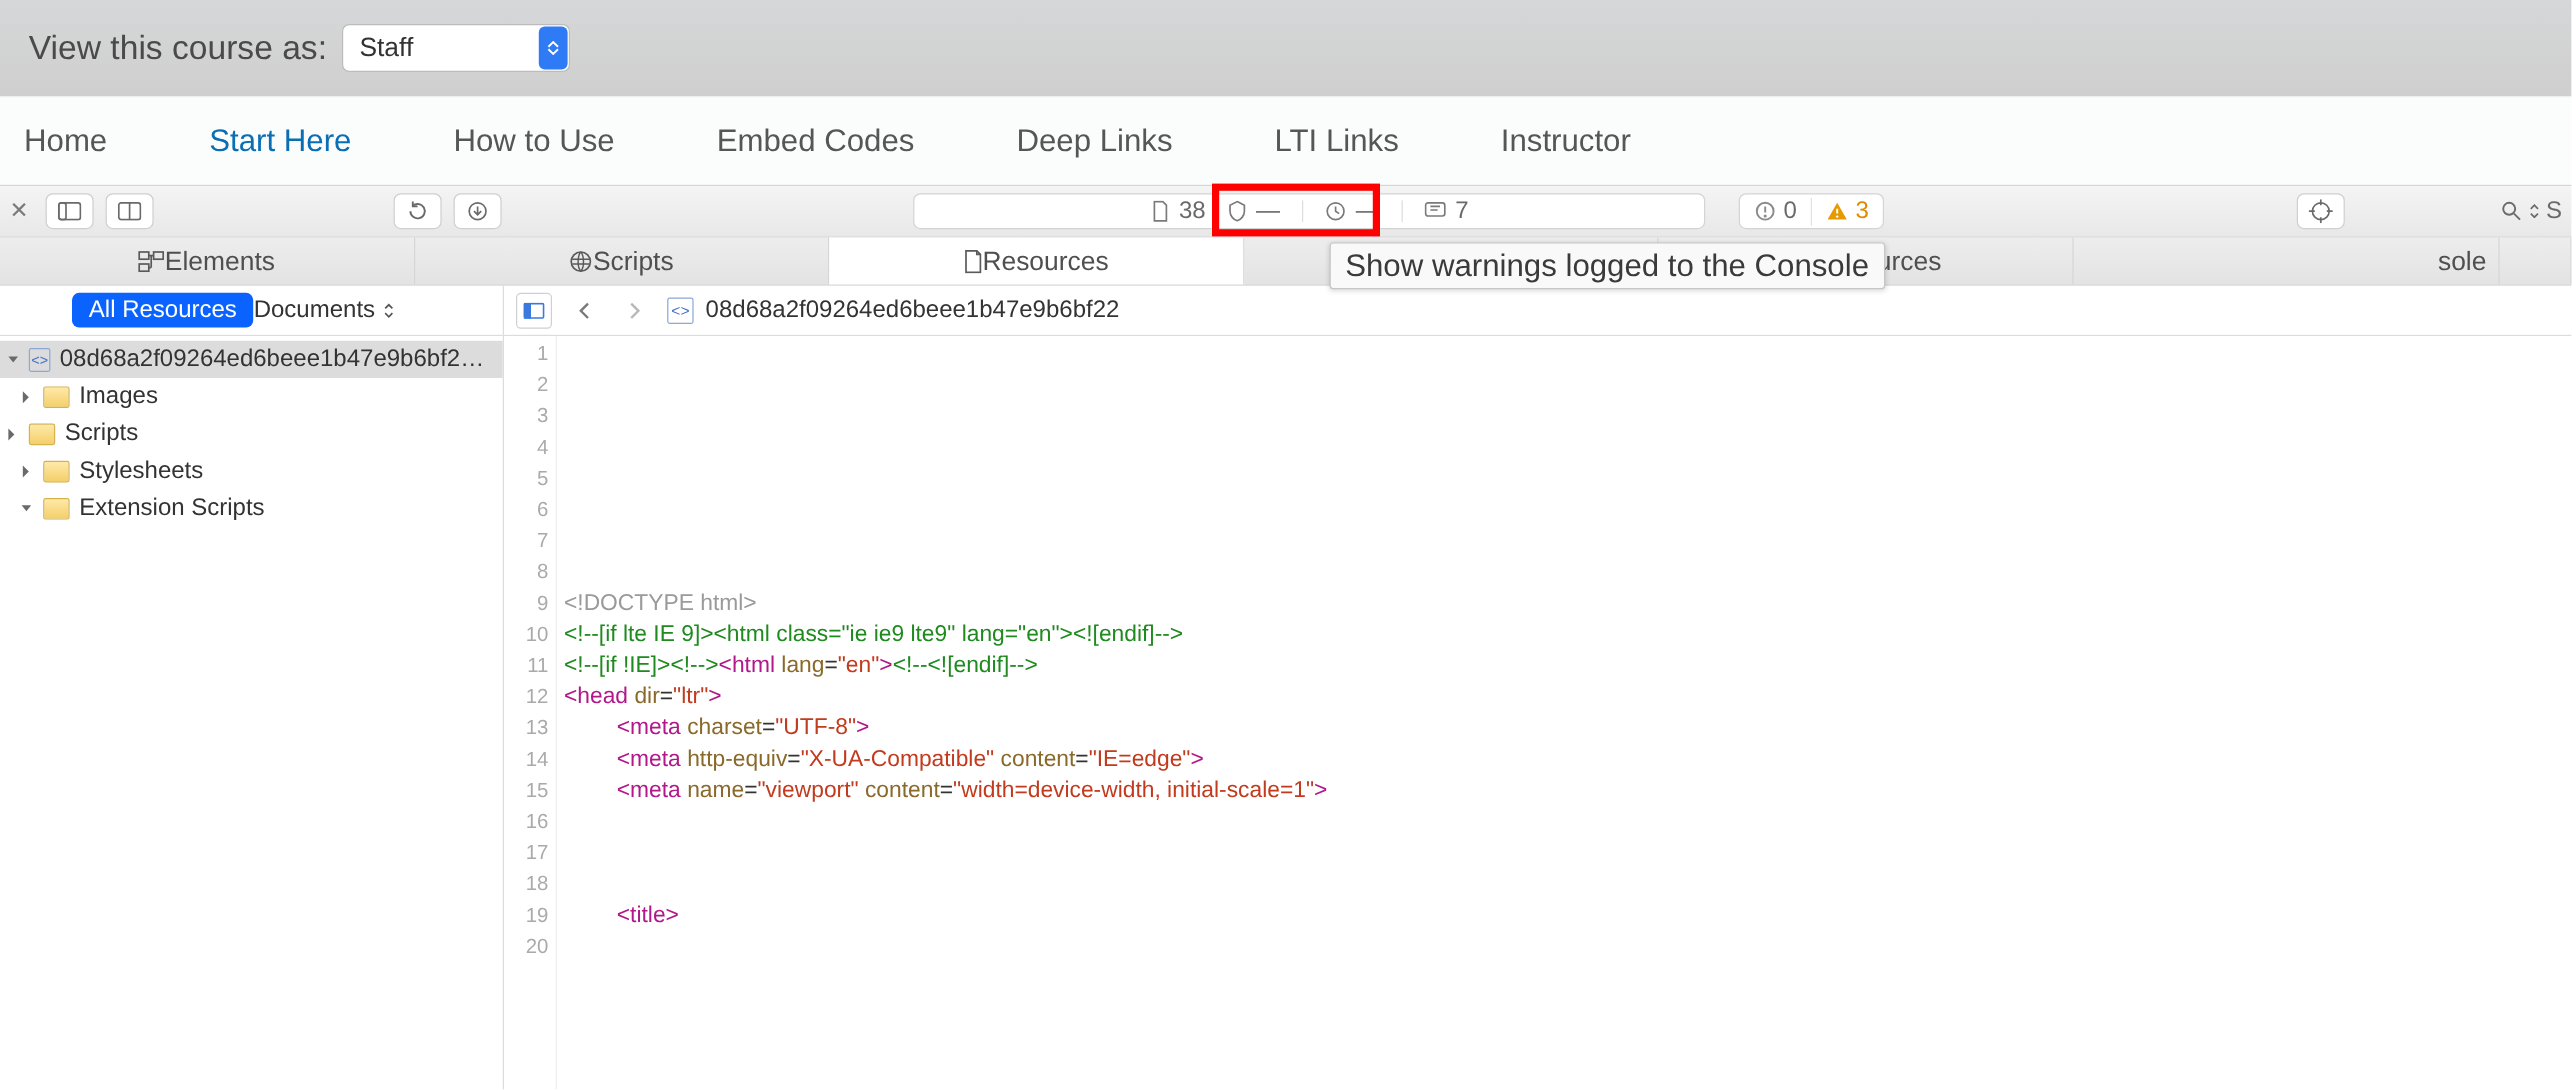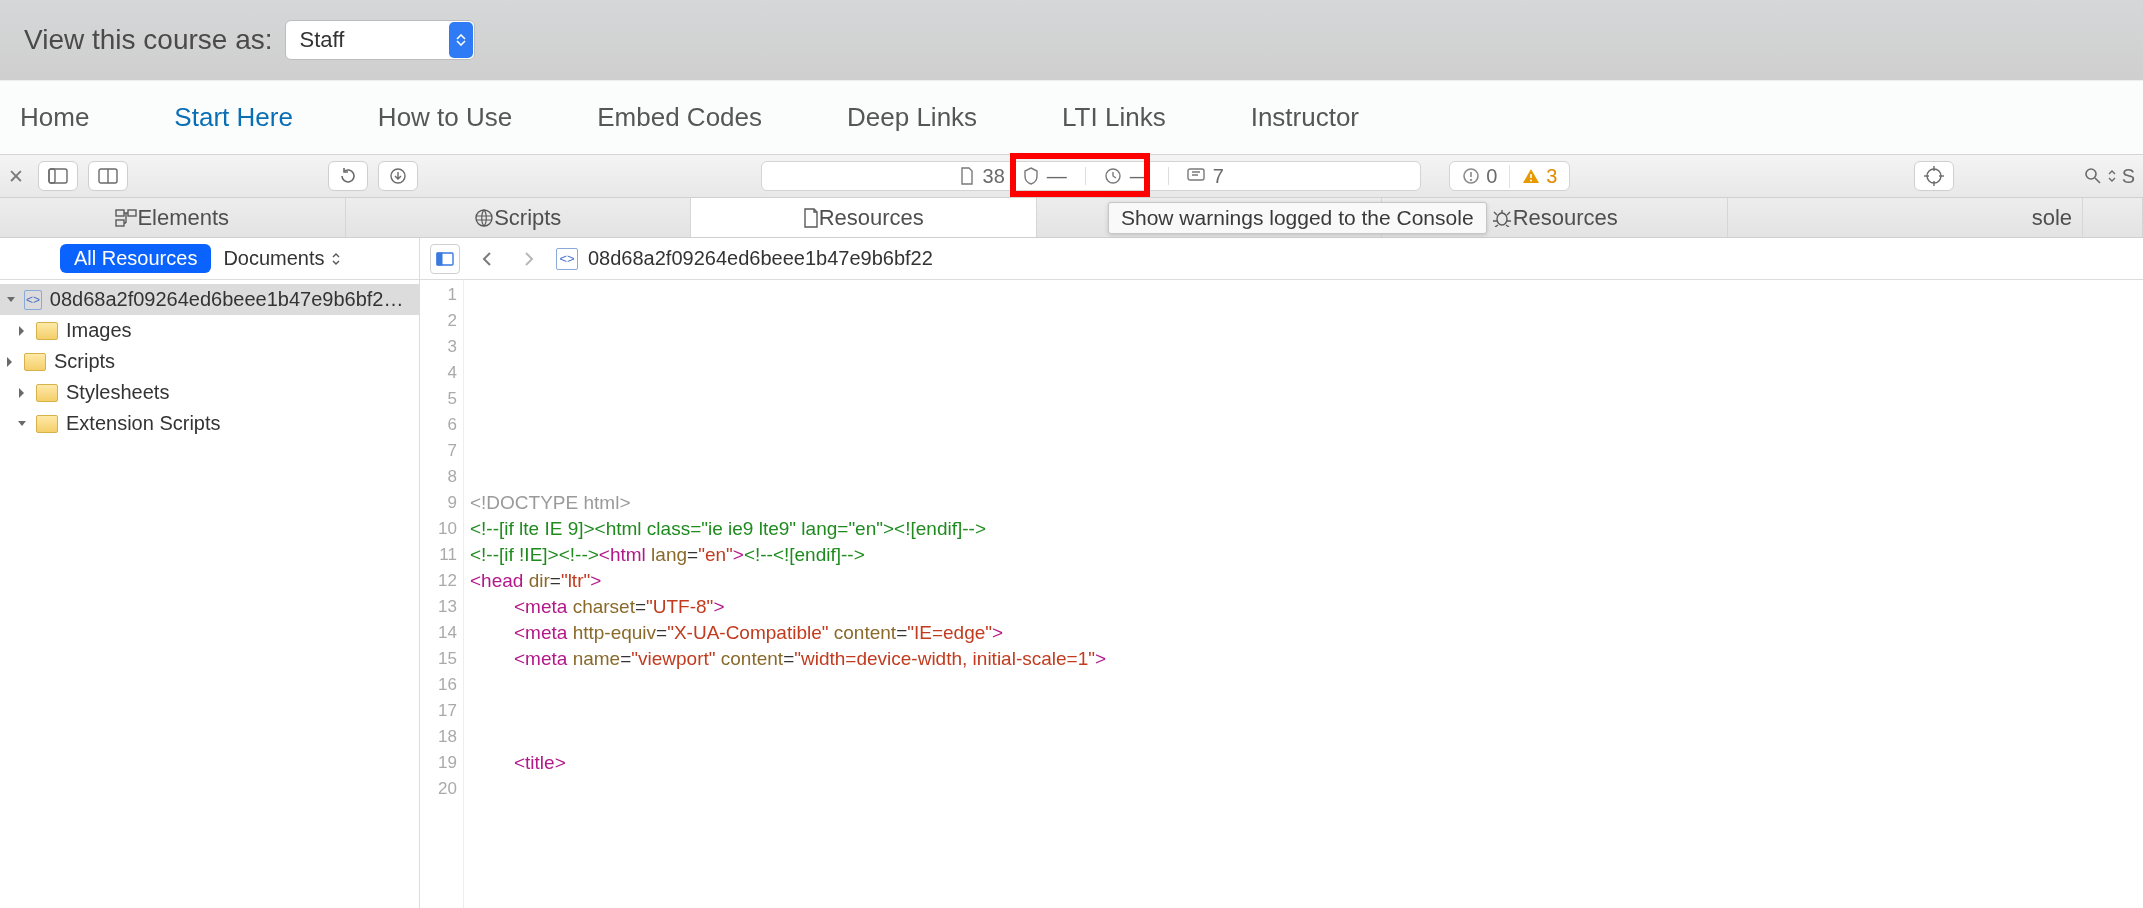--- a/index.html
+++ b/index.html
@@ -37,27 +37,27 @@
 .red-highlight { position: absolute; border: 6px solid #ff0000; pointer-events: none; }
 
 .tb-spacer { flex: 0 0 220px; display: flex; align-items: center; gap: 20px; }
 .search-mini { display: flex; align-items: center; gap: 6px; color: #6a6a6a; font-size: 20px; padding-left: 110px;}
 
 
 .inspector-tabs { height: 40px; background: linear-gradient(#ededed,#e3e3e3); border-bottom: 1px solid #cfcfcf; display: flex; position: relative; }
 .insp-tab { flex: 1; display: flex; align-items: center; justify-content: center; gap: 0; color: #4f4f4f; font-size: 22px; border-right: 1px solid #d6d6d6; cursor: pointer; min-width: 0; }
 .insp-tab.selected { background: #fff; }
 .insp-tab svg { stroke: #5a5a5a; fill: none; }
-.tooltip { position: absolute; top: 4px; background: #f9f9f9; border: 1px solid #c6c6c6; padding: 3px 12px; font-size: 21px; color: #3a3a3a; box-shadow: 0 1px 4px rgba(0,0,0,0.15); z-index: 50; border-radius: 3px;}
+.tooltip { position: absolute; top: 4px; background: #f9f9f9; border: 1px solid #c6c6c6; padding: 3px 12px; font-size: 26px; color: #3a3a3a; box-shadow: 0 1px 4px rgba(0,0,0,0.15); z-index: 50; border-radius: 3px;}
 
 
 .sub-row { display: flex; height: 42px; border-bottom: 1px solid #dcdcdc; }
 
 
-.sidebar-filterbar { width: 420px; border-right: 1px solid #dcdcdc; display: flex; align-items: center; gap: 12px; padding-left: 60px; }
+.sidebar-filterbar { width: 420px; border-right: 1px solid #dcdcdc; display: flex; align-items: center; padding-left: 60px; }
 .pill { background: #0a62ff; color: #fff; border-radius: 6px; padding: 3px 14px; font-size: 20px; }
 .dropdown-label { font-size: 20px; color: #333; display: flex; align-items: center; gap: 6px; cursor: pointer;}
 
 
 .editor-topbar { flex: 1; display: flex; align-items: center; gap: 12px; padding-left: 10px; }
 .et-btn { width: 30px; height: 30px; display: flex; align-items: center; justify-content: center; border: 1px solid #d0d0d0; border-radius: 4px; cursor: pointer; }
 .et-btn.noborder { border: none; }
 .et-crumb { display: flex; align-items: center; gap: 10px; font-size: 20px; color: #333; }
 .crumb-icon { width: 22px; height: 22px; border: 1px solid #8aa8d8; color: #4a72c8; display: flex; align-items: center; justify-content: center; font-size: 13px; border-radius: 2px;}
 

